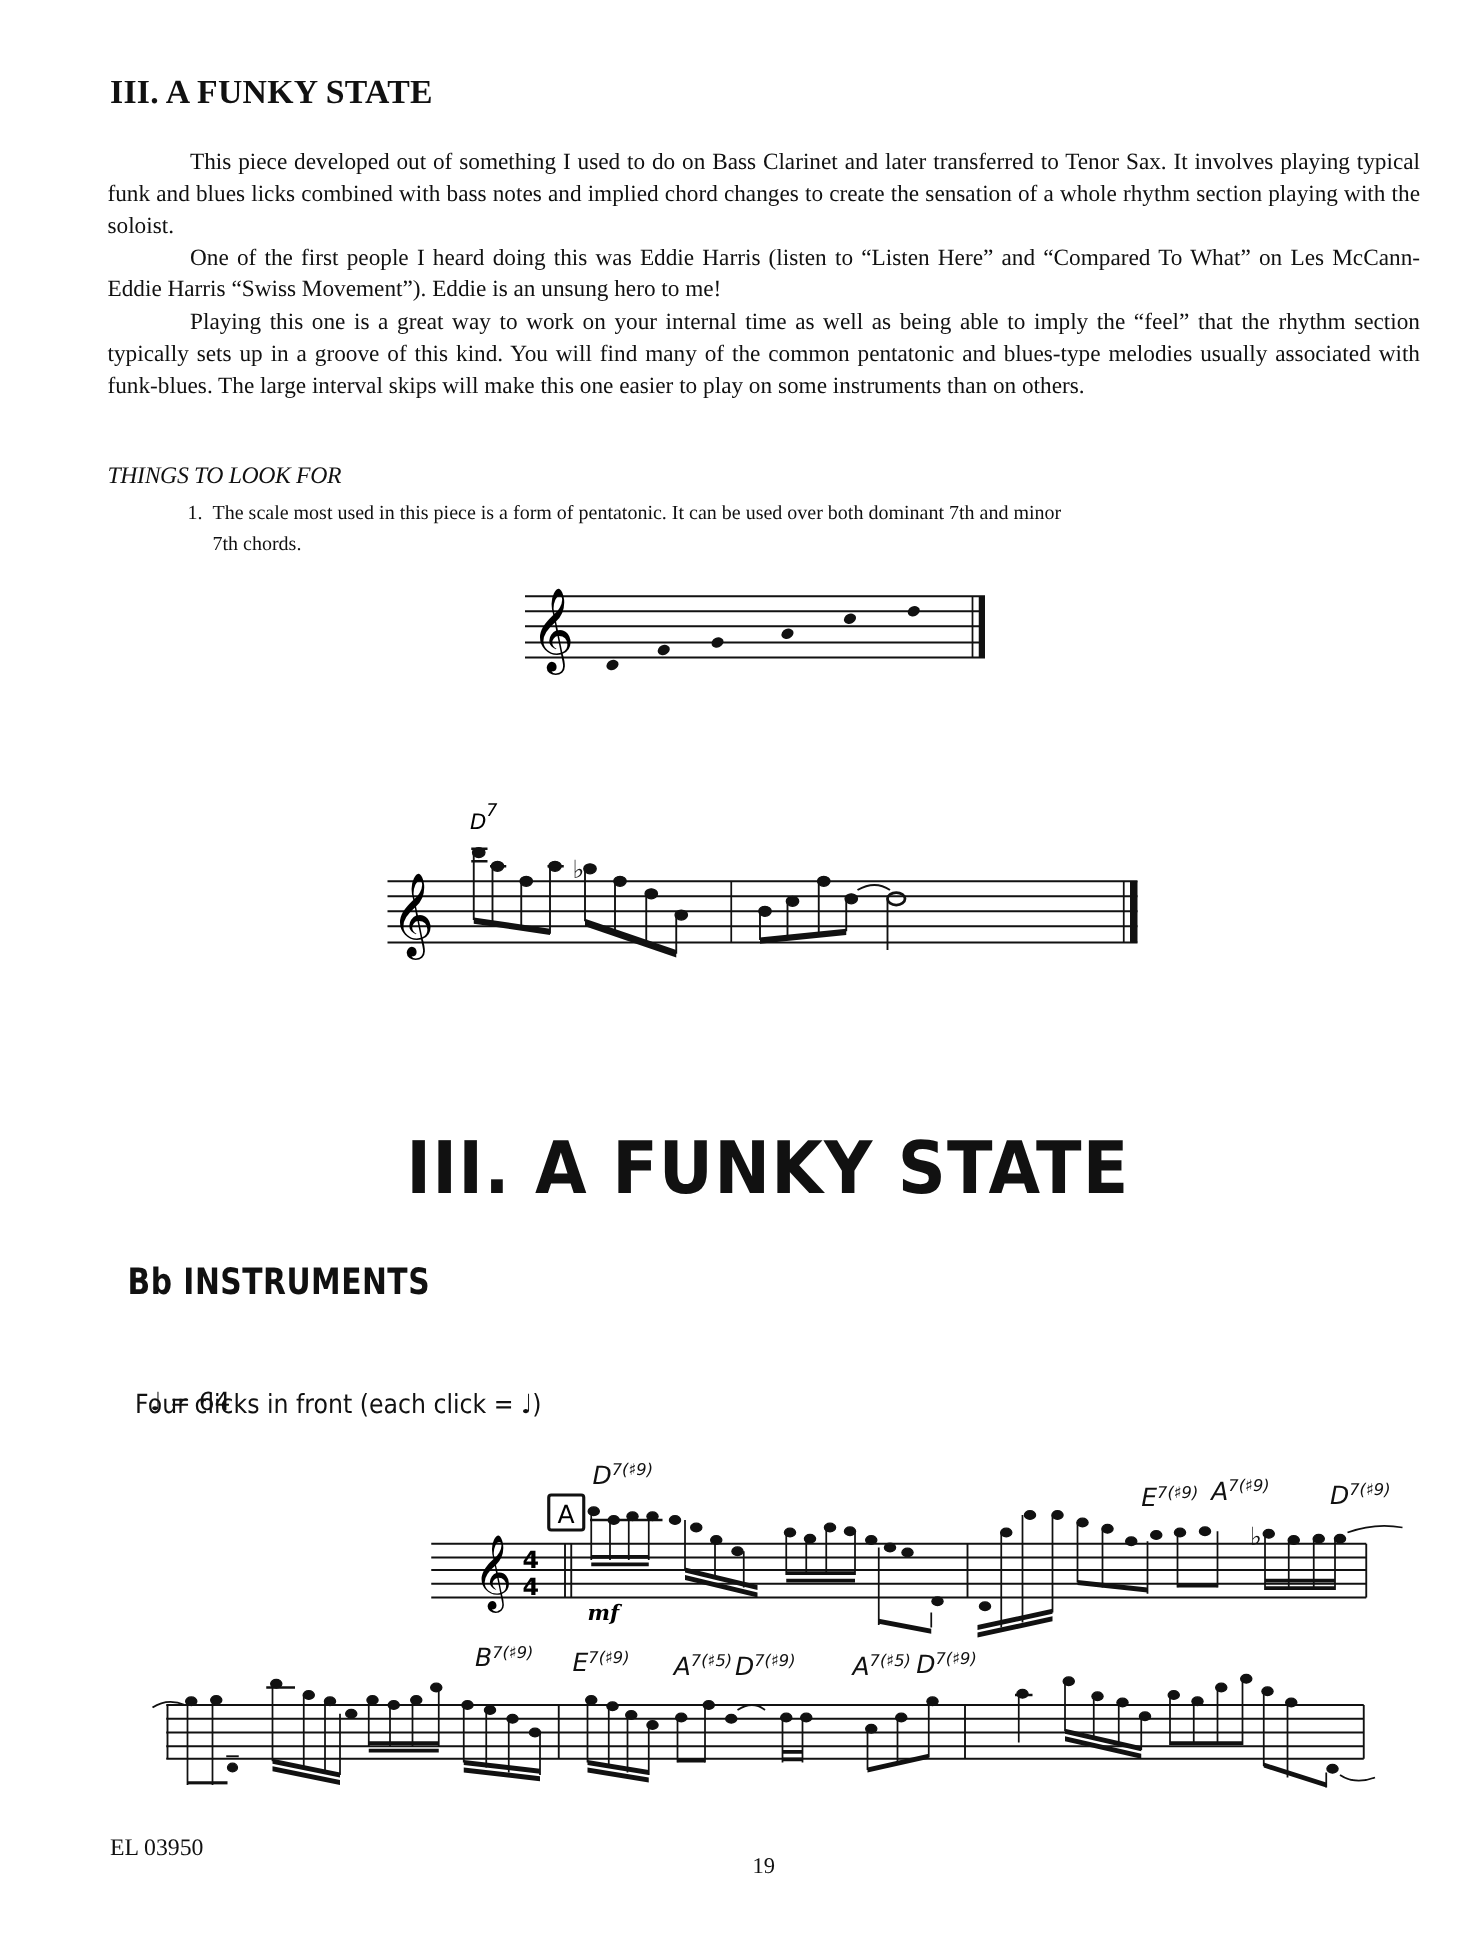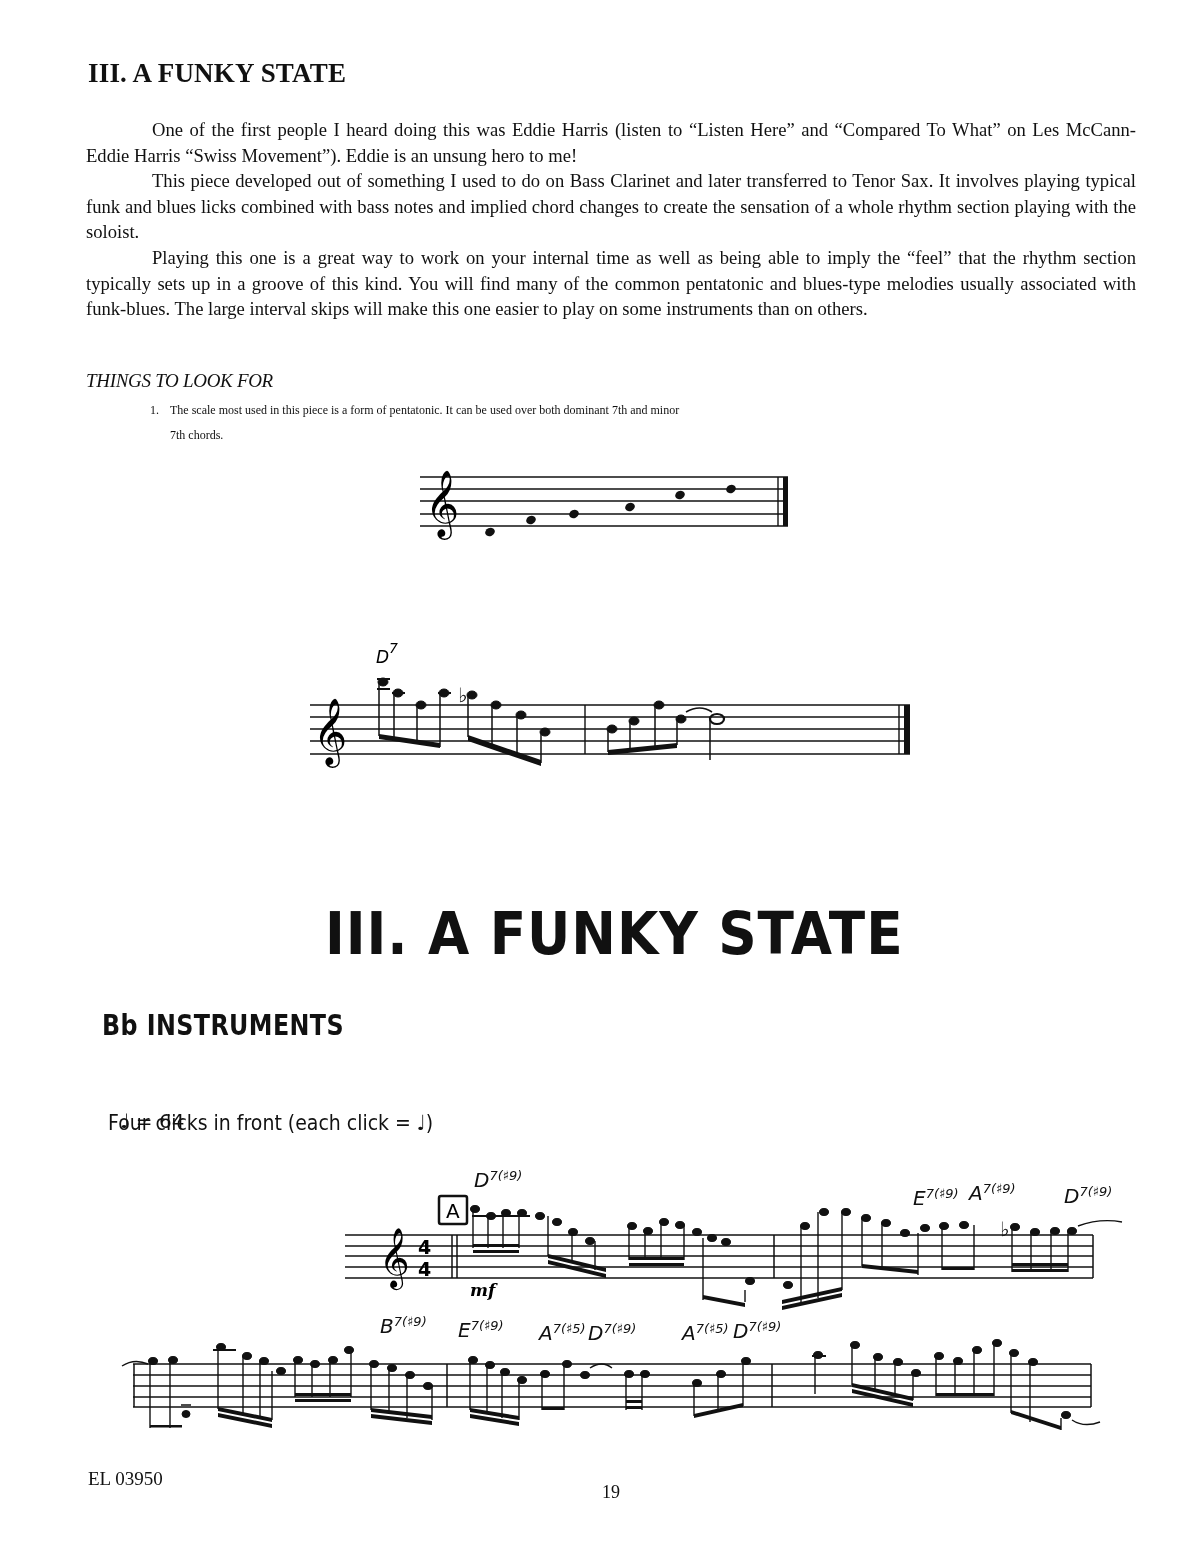--- a/index.html
+++ b/index.html
@@ -2,41 +2,41 @@
 <html><head>
 <meta charset="utf-8">
 <style>
   html, body { margin: 0; padding: 0; background: #ffffff; }
   body { width: 1183px; height: 1552px; position: relative; overflow: hidden; color: #111; font-family: "Liberation Serif", serif; }
   .abs { position: absolute; }
   .h1 { left: 88px; top: 58px; font-size: 27px; font-weight: bold; letter-spacing: 0.2px; }
   .para { left: 86px; width: 1050px; font-size: 18.6px; line-height: 25.6px; text-align: justify; }
   .para p { margin: 0; text-indent: 66px; text-align: justify; }
   .sub { left: 86px; top: 370px; font-size: 19px; font-weight: normal; font-style: italic; letter-spacing: -0.3px; }
-  .item { font-size: 12px; line-height: 25px; }
+  .item { font-size: 16px; line-height: 25px; }
   .item .num { display: inline-block; width: 20px; }
   .item .cont { padding-left: 20px; font-family: Liberation Serif, serif; }
   .big-title { left: 325px; top: 900px; font-family: "DejaVu Sans", sans-serif; font-size: 58px; font-weight: bold; letter-spacing: 1px; transform: scaleX(0.92); transform-origin: left top; }
   .hand { font-family: "DejaVu Sans", sans-serif; }
   .instr { left: 102px; top: 1008px; font-size: 29px; font-weight: bold; transform: scaleX(0.82); transform-origin: left top; letter-spacing: 0.5px; }
   .tempo { left: 120px; top: 1073px; font-size: 20px; margin-top: 36px; }
   .clicks { left: 108px; top: 1111px; font-size: 21px; transform: scaleX(0.9); transform-origin: left top; }
   .footer-code { left: 88px; top: 1468px; font-size: 19px; }
   .footer-page { left: 602px; top: 1482px; font-size: 18px; }
   svg { position: absolute; left: 0; top: 0; overflow: visible; }
   .chord { font-family: "DejaVu Sans", sans-serif; font-size: 17px; font-style: italic; }
 </style>
 </head>
 <body>
 
 <div class="abs h1">III. A FUNKY STATE</div>
 
 <div class="abs para" style="top:117px;">
+  <p>This piece developed out of something I used to do on Bass Clarinet and later transferred to Tenor Sax. It involves playing typical funk and blues licks combined with bass notes and implied chord changes to create the sensation of a whole rhythm section playing with the soloist.</p>
   <p>One of the first people I heard doing this was Eddie Harris (listen to “Listen Here” and “Compared To What” on Les McCann-Eddie Harris “Swiss Movement”). Eddie is an unsung hero to me!</p>
-  <p>This piece developed out of something I used to do on Bass Clarinet and later transferred to Tenor Sax. It involves playing typical funk and blues licks combined with bass notes and implied chord changes to create the sensation of a whole rhythm section playing with the soloist.</p>
   <p>Playing this one is a great way to work on your internal time as well as being able to imply the “feel” that the rhythm section typically sets up in a groove of this kind. You will find many of the common pentatonic and blues-type melodies usually associated with funk-blues. The large interval skips will make this one easier to play on some instruments than on others.</p>
 </div>
 
 <div class="abs sub">THINGS TO LOOK FOR</div>
 
 <div class="abs item" style="left:150px; top:398px; width:990px;">
   <div><span class="num">1.</span><span>The scale most used in this piece is a form of pentatonic. It can be used over both dominant 7th and minor</span></div>
   <div class="cont">7th chords.</div>
 </div>
 

